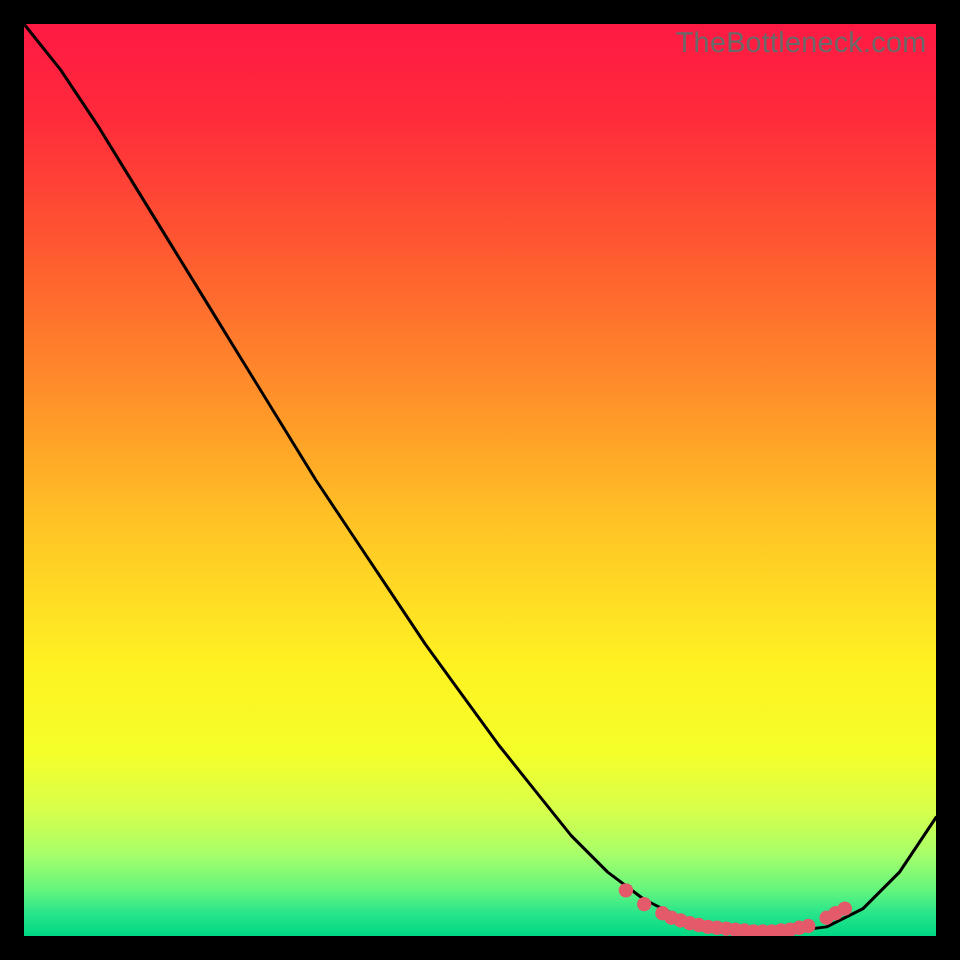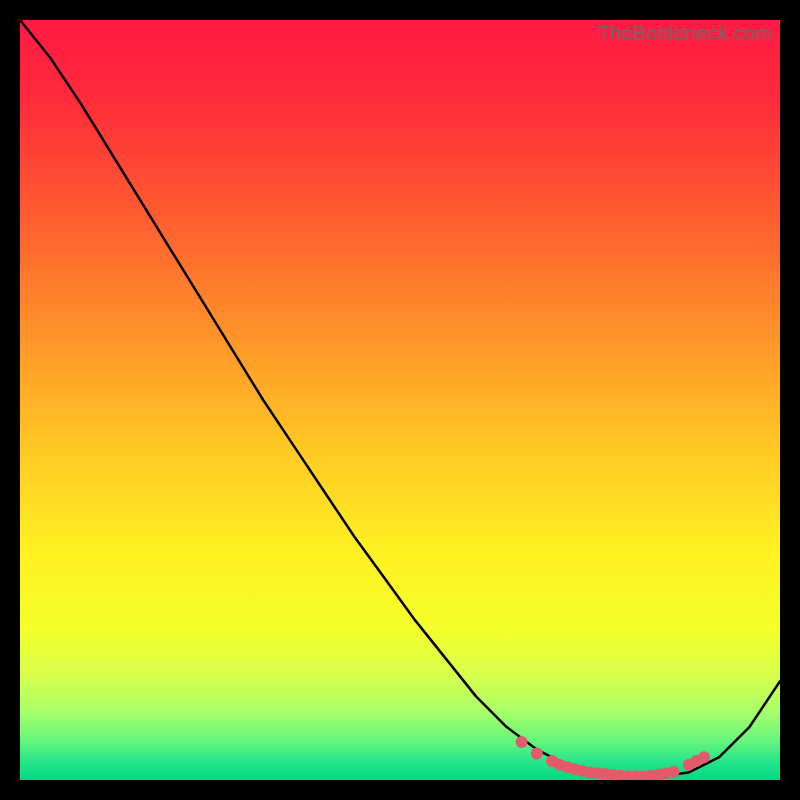--- a/index.html
+++ b/index.html
@@ -17,21 +17,21 @@
     top: 20px;
     width: 760px;
     height: 760px;
     background: #000;
   }
   .watermark {
     position: absolute;
     top: 2px;
     right: 8px;
     color: #6a6a6a;
-    font-size: 20px;
+    font-size: 24px;
     font-weight: 500;
     letter-spacing: 0.2px;
     z-index: 5;
   }
   svg {
     position: absolute;
     left: 0;
     top: 0;
   }
 </style>

